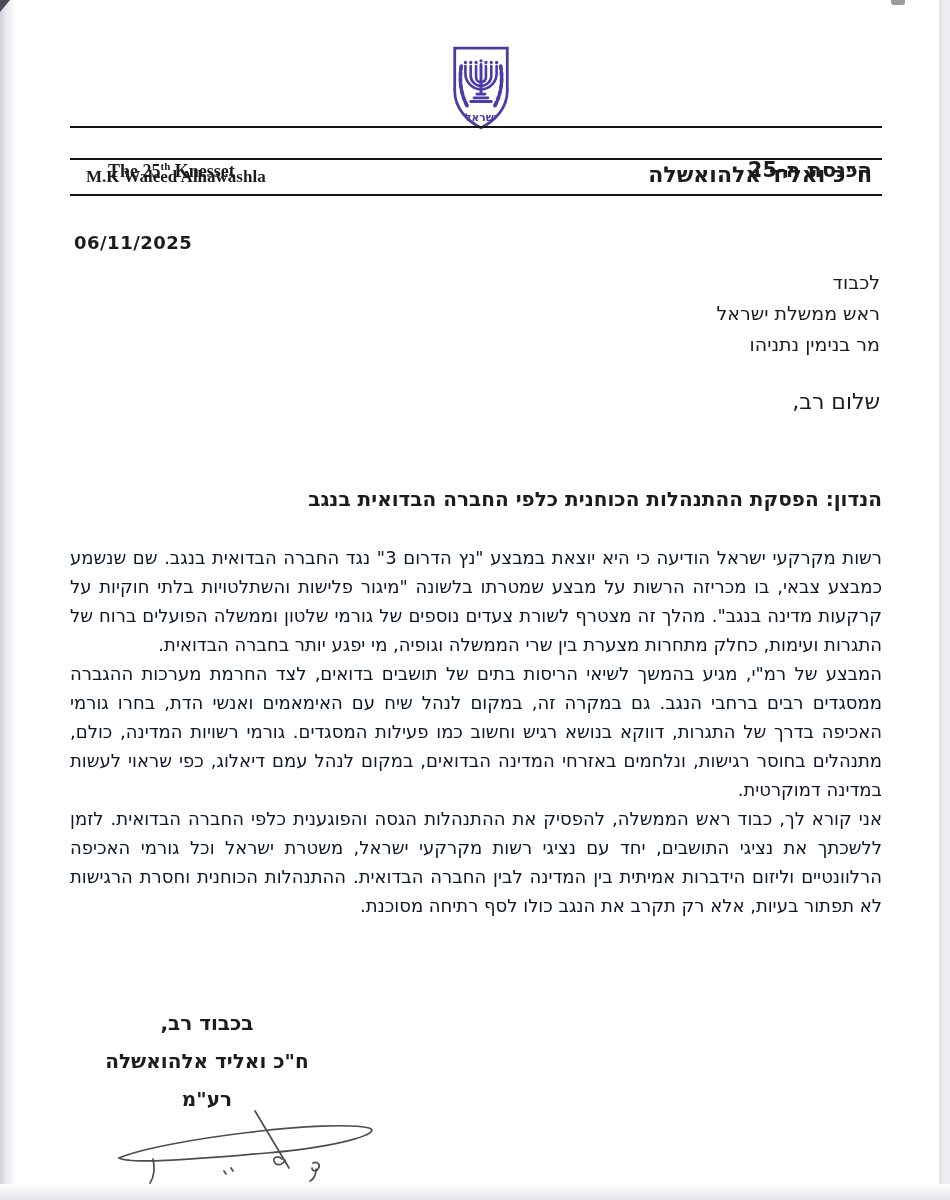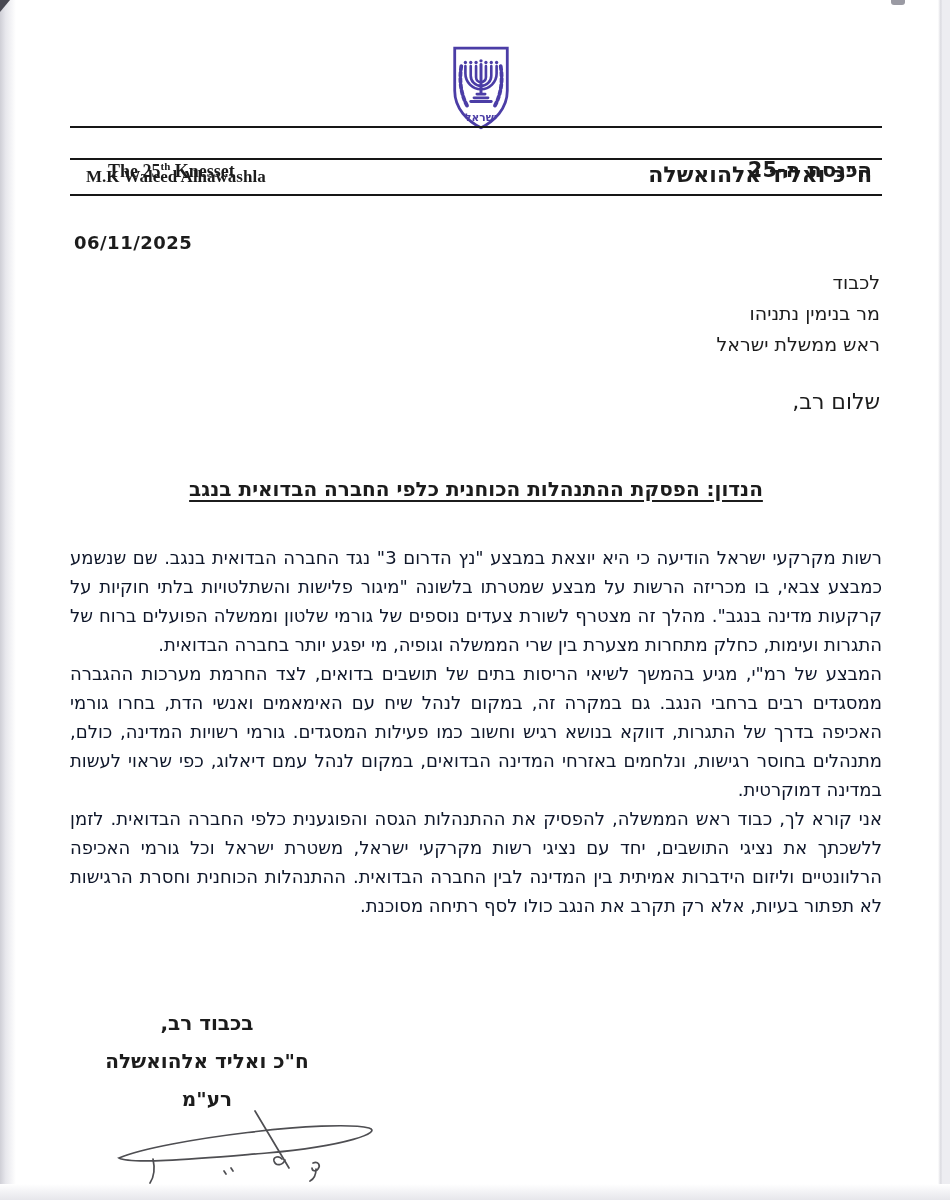--- a/index.html
+++ b/index.html
@@ -30,22 +30,22 @@
   .en-knesset{font-family:"Liberation Serif",serif;font-weight:bold;font-size:18px;margin-left:28px;}
   .en-knesset sup{font-size:11px;}
   .he-knesset{font-weight:bold;font-size:21px;direction:rtl;margin-top:28px;}
   .en-mk{font-family:"Liberation Serif",serif;font-weight:bold;font-size:17px;padding-left:6px;}
   .he-mk{font-weight:bold;font-size:22px;direction:rtl;}
   
   .date{position:absolute;left:74px;top:232px;font-weight:bold;font-size:18px;letter-spacing:.5px;}
   .recipient{position:absolute;right:70px;top:267px;direction:rtl;text-align:right;
     font-size:19px;line-height:31px;}
   .greeting{position:absolute;right:70px;top:389px;direction:rtl;text-align:right;font-size:22px;}
-  .subject{position:absolute;left:70px;top:477px;width:812px;text-align:center;direction:rtl;
-    font-weight:bold;font-size:20px;text-decoration:underline;text-underline-offset:4px;}
+  .subject{position:absolute;left:70px;top:487px;width:812px;text-align:right;direction:rtl;
+    font-weight:bold;font-size:20px;text-underline-offset:4px;}
   .body-text{position:absolute;left:70px;top:543px;width:812px;direction:rtl;
     text-align:justify;font-size:18px;line-height:29px;color:#0f172a;}
   .body-text p{margin:0;}
   .closing{position:absolute;left:82px;top:1004px;width:250px;text-align:center;direction:rtl;
     font-size:20px;line-height:38px;font-weight:bold;}
   .signature{position:absolute;left:95px;top:1108px;width:310px;height:85px;}
 </style>
 </head>
 <body>
 
@@ -98,22 +98,22 @@
     <span class="en-mk">M.K Waleed Alhawashla</span>
     <span class="he-mk">ח"כ ואליד אלהואשלה</span>
   </div>
   <div class="hrule"></div>
 </div>
 
 <div class="date">06/11/2025</div>
 
 <div class="recipient">
   <div>לכבוד</div>
+  <div>ראש ממשלת ישראל</div>
   <div>מר בנימין נתניהו</div>
-  <div>ראש ממשלת ישראל</div>
 </div>
 
 <div class="greeting">שלום רב,</div>
 
 <div class="subject">הנדון: הפסקת ההתנהלות הכוחנית כלפי החברה הבדואית בנגב</div>
 
 <div class="body-text">
   <p>רשות מקרקעי ישראל הודיעה כי היא יוצאת במבצע "נץ הדרום 3" נגד החברה הבדואית בנגב. שם שנשמע כמבצע צבאי, בו מכריזה הרשות על מבצע שמטרתו בלשונה "מיגור פלישות והשתלטויות בלתי חוקיות על קרקעות מדינה בנגב". מהלך זה מצטרף לשורת צעדים נוספים של גורמי שלטון וממשלה הפועלים ברוח של התגרות ועימות, כחלק מתחרות מצערת בין שרי הממשלה וגופיה, מי יפגע יותר בחברה הבדואית.</p>
   <p>המבצע של רמ"י, מגיע בהמשך לשיאי הריסות בתים של תושבים בדואים, לצד החרמת מערכות ההגברה ממסגדים רבים ברחבי הנגב. גם במקרה זה, במקום לנהל שיח עם האימאמים ואנשי הדת, בחרו גורמי האכיפה בדרך של התגרות, דווקא בנושא רגיש וחשוב כמו פעילות המסגדים. גורמי רשויות המדינה, כולם, מתנהלים בחוסר רגישות, ונלחמים באזרחי המדינה הבדואים, במקום לנהל עמם דיאלוג, כפי שראוי לעשות במדינה דמוקרטית.</p>
   <p>אני קורא לך, כבוד ראש הממשלה, להפסיק את ההתנהלות הגסה והפוגענית כלפי החברה הבדואית. לזמן ללשכתך את נציגי התושבים, יחד עם נציגי רשות מקרקעי ישראל, משטרת ישראל וכל גורמי האכיפה הרלוונטיים וליזום הידברות אמיתית בין המדינה לבין החברה הבדואית. ההתנהלות הכוחנית וחסרת הרגישות לא תפתור בעיות, אלא רק תקרב את הנגב כולו לסף רתיחה מסוכנת.</p>

